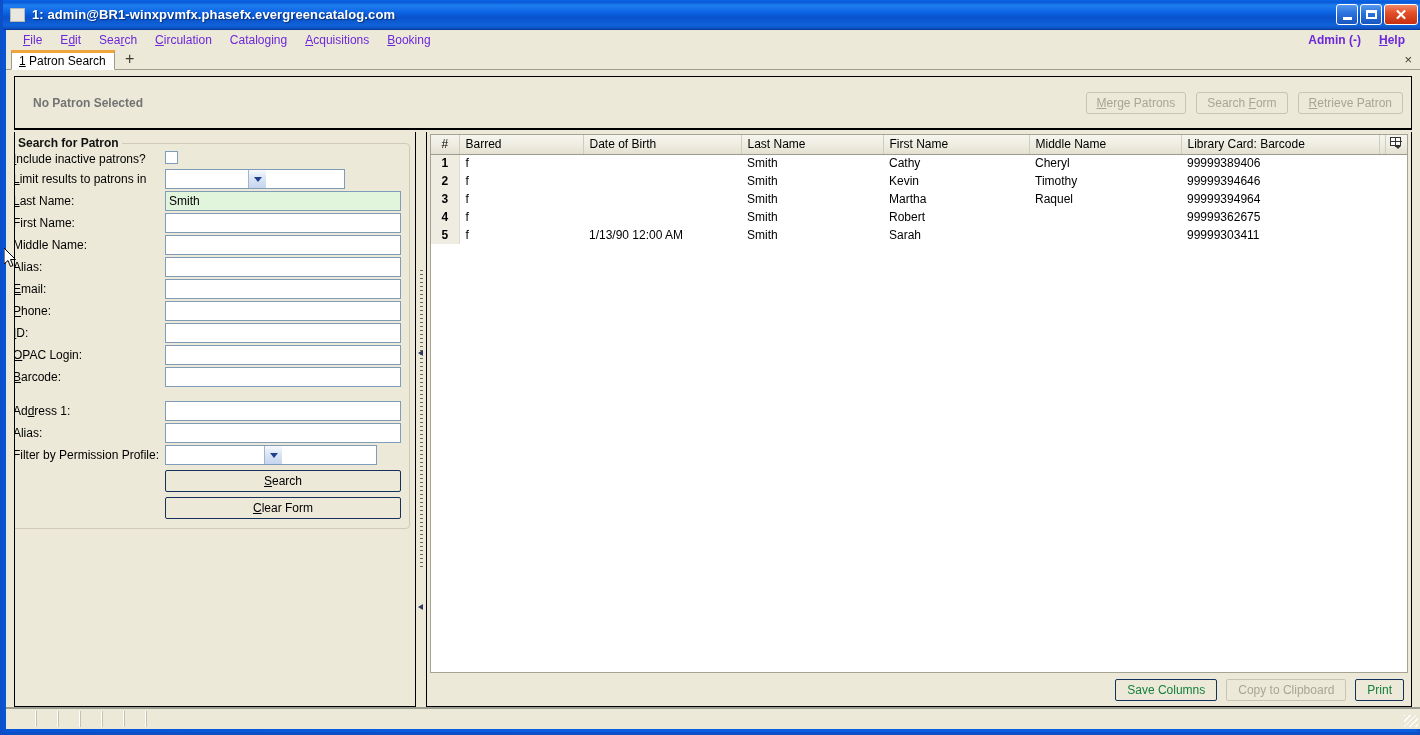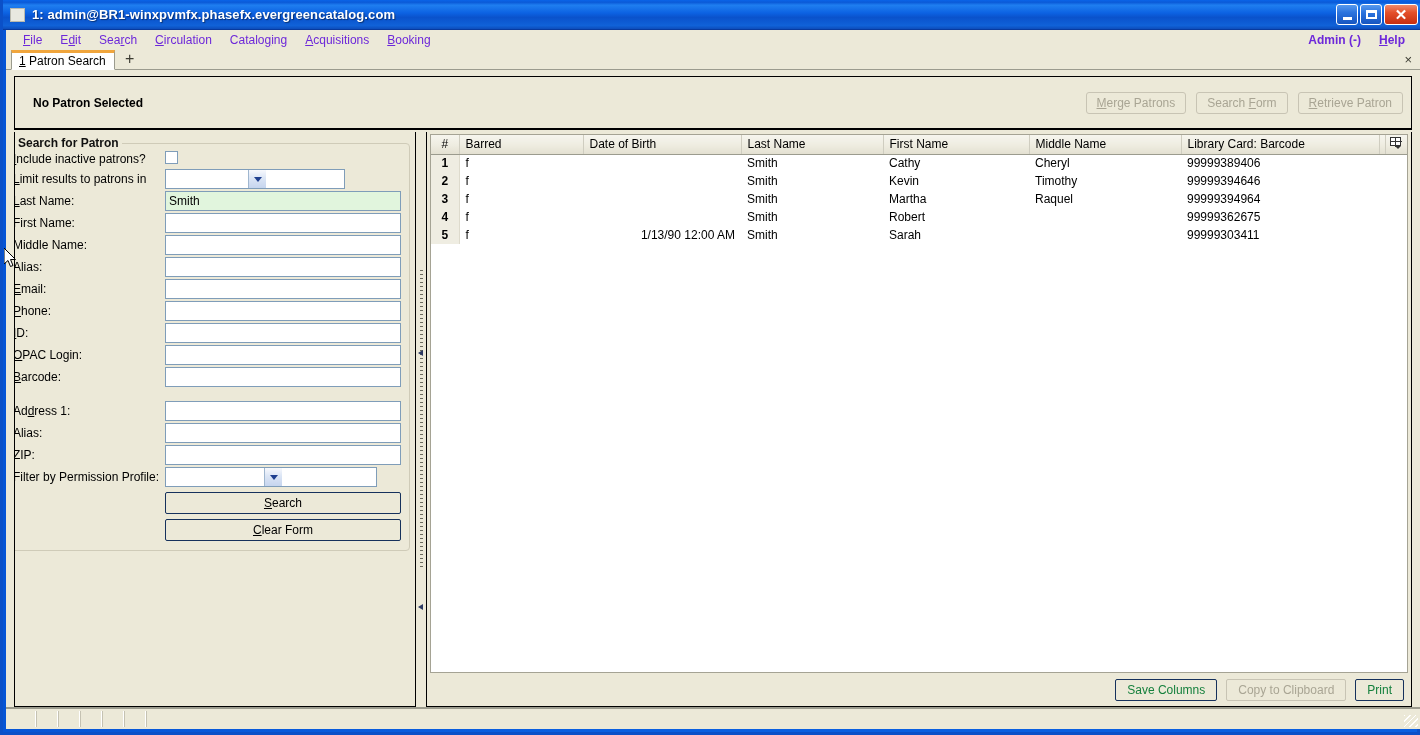--- a/index.html
+++ b/index.html
@@ -154,21 +154,21 @@
   #patron-header {
     height: 54px;
     border: 1px solid #000000;
     border-bottom: 2px solid #000000;
     background: #ece9d8;
     display: flex; align-items: center;
     padding: 0 8px 0 18px;
     flex: none;
   }
   #patron-header .ph-title {
-    font-size: 12px; font-weight: bold; color: #000000;
+    font-size: 12px; font-weight: bold; color: #737373;
   }
   #patron-header .ph-spacer { flex: 1 1 auto; }
   .hdr-btn {
     font-family: "Liberation Sans", sans-serif;
     font-size: 12px;
     padding: 3px 10px;
     margin-left: 10px;
     border: 1px solid #c8c4b4;
     border-radius: 3px;
     background: #ece9d8;
@@ -357,21 +357,21 @@
     border: none;
     cursor: default;
   }
   table.grid tbody td.numcol {
     background: #efede2;
     font-weight: bold;
     text-align: center;
     width: 24px;
     border-right: 1px solid #dedbcd;
   }
-  table.grid tbody td.rightal { text-align: right; }
+  table.grid tbody td.rightal { }
 
   .pick-icon {
     display: inline-block;
     width: 13px; height: 12px;
     position: relative;
   }
   .pick-icon .box {
     position: absolute; left: 0; top: 0;
     width: 11px; height: 9px;
     border: 1px solid #333;
@@ -572,24 +572,20 @@
               </tr>
               <tr class="gap-row">
                     <td colspan="2"></td>
                   </tr>
               <tr>
                 <td class="lbl">Ad<span class="ul">d</span>ress 1:</td>
                 <td><input class="txtfield" type="text" value="" style=""></td>
               </tr>
               <tr>
                 <td class="lbl">Alias:</td>
-                <td><input class="txtfield" type="text" value="" style=""></td>
-              </tr>
-              <tr>
-                <td class="lbl">ZIP:</td>
                 <td><input class="txtfield" type="text" value="" style=""></td>
               </tr>
               <tr>
                 <td class="lbl">Filter by Permission Profile:</td>
                 <td>
                   <div class="sel wide">
                     <span class="sel-txt"></span>
                     <span class="sel-arrow">
                           <i></i>
                         </span>

